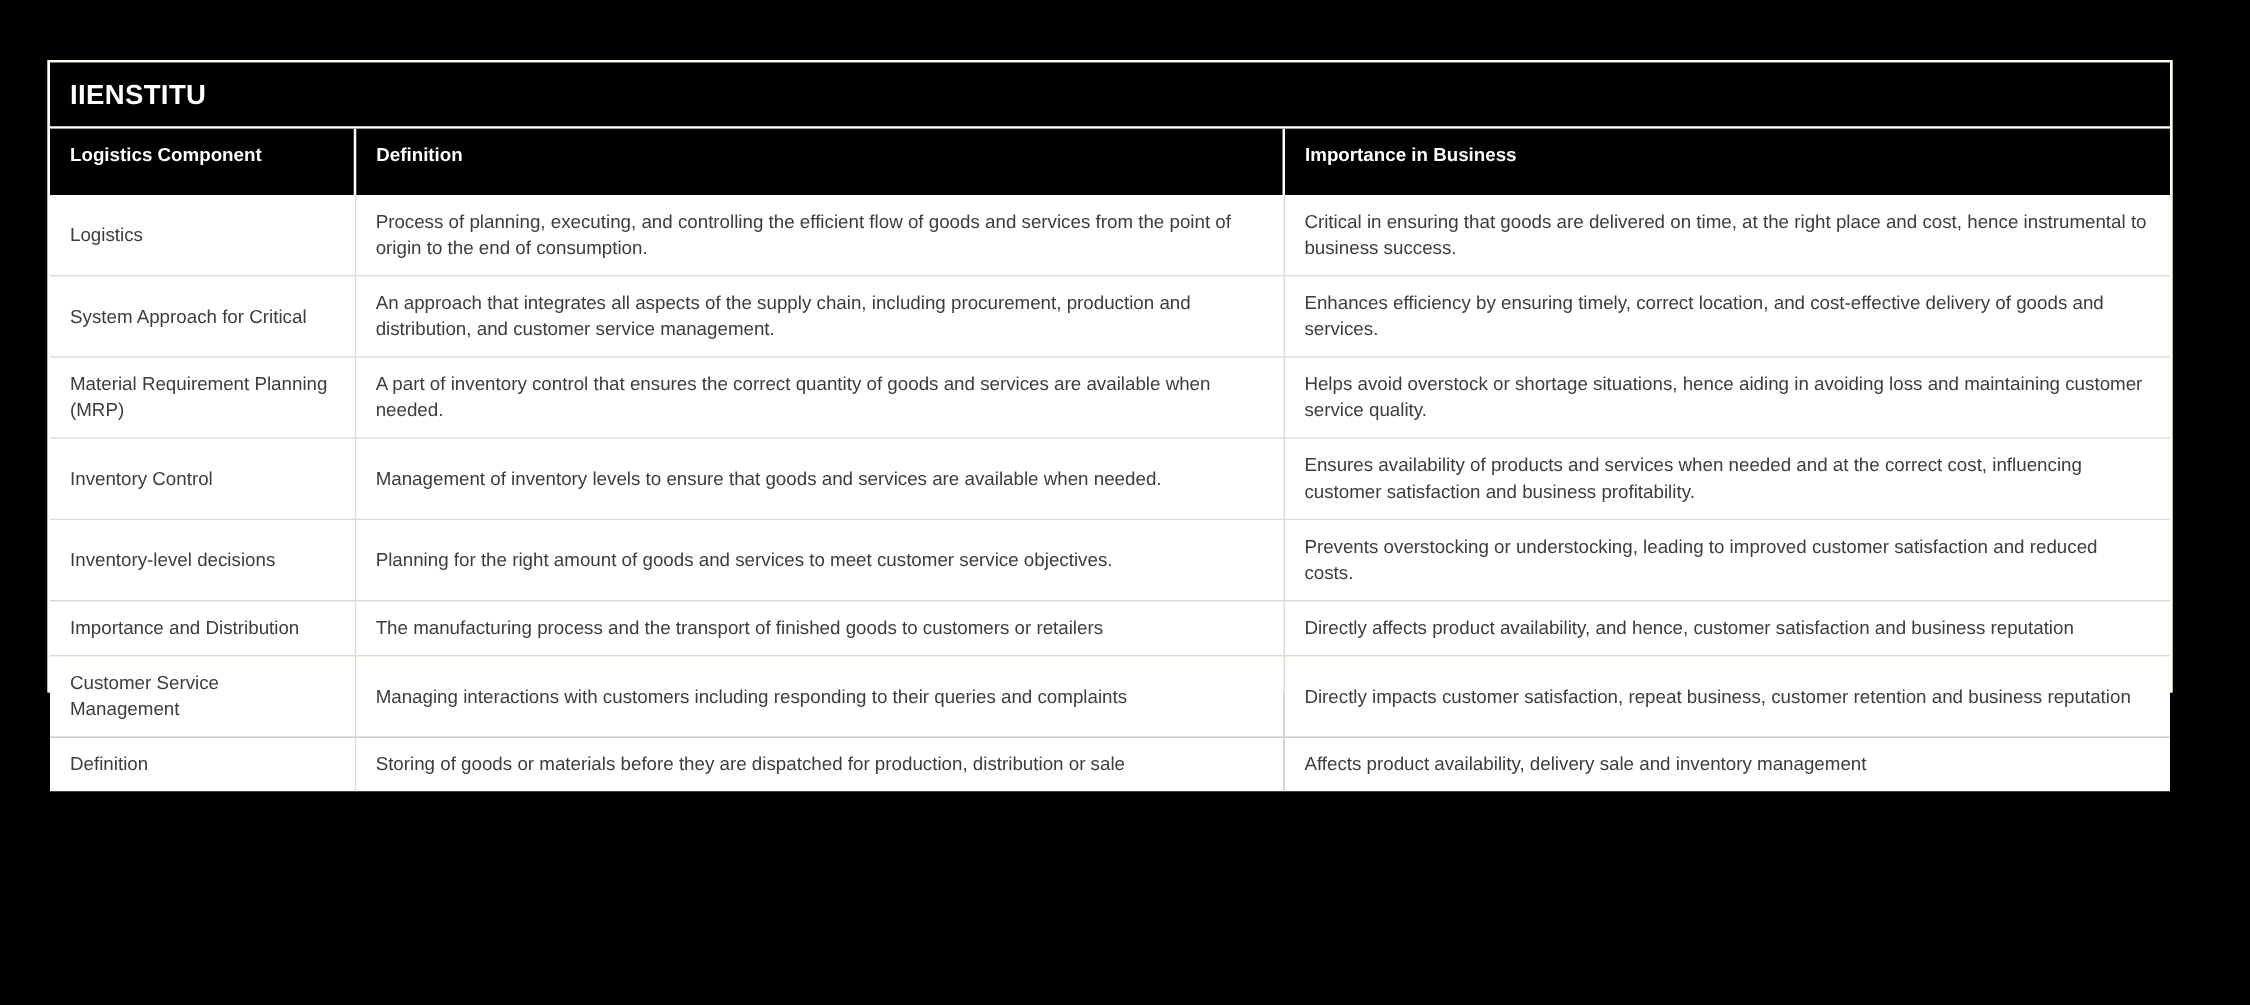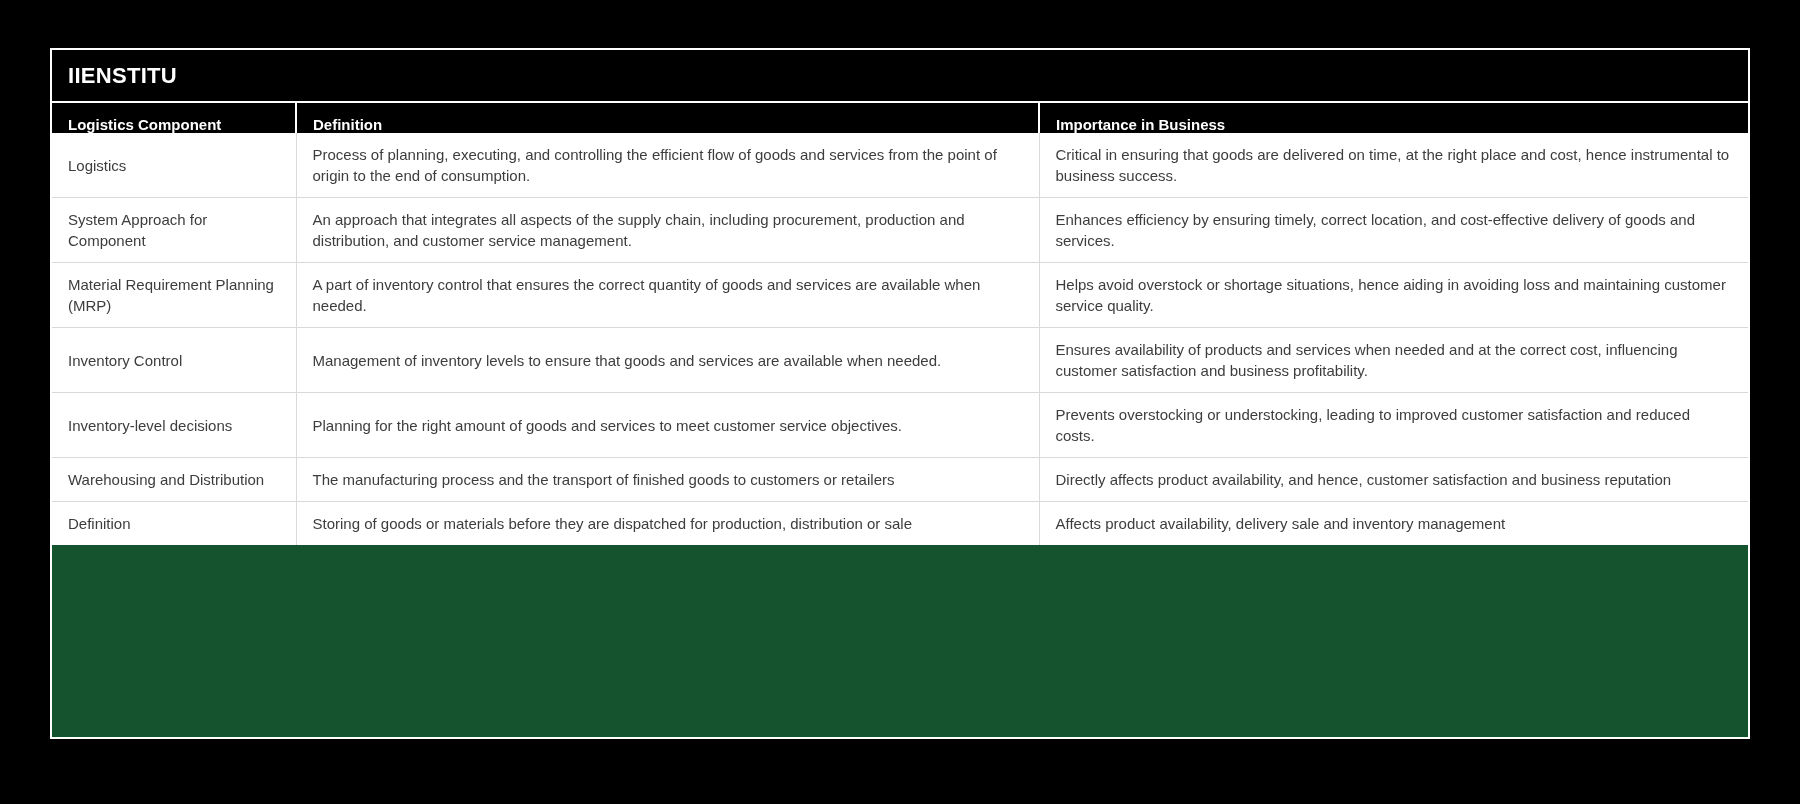--- a/index.html
+++ b/index.html
@@ -5,26 +5,26 @@
   * { margin: 0; padding: 0; box-sizing: border-box; }
   html, body {
     width: 1800px;
     height: 804px;
     background: #000000;
     font-family: "Liberation Sans", "DejaVu Sans", sans-serif;
     overflow: hidden;
   }
   .card {
     position: absolute;
-    left: 50px;
+    left: 38px;
     top: 48px;
     width: 1700px;
-    height: 691px;
+    height: 506px;
     border: 2px solid #ffffff;
-    background: #14532d;
+    background: #bef264;
   }
   .card-title {
     height: 53px;
     display: flex;
     align-items: center;
     padding-left: 16px;
     color: #ffffff;
     font-size: 22px;
     font-weight: bold;
     letter-spacing: 0.3px;
@@ -38,21 +38,21 @@
   }
   .logistics-table col.c1 { width: 244px; }
   .logistics-table col.c2 { width: 743px; }
   .logistics-table col.c3 { width: 709px; }
   .logistics-table thead th {
     background: #000000;
     color: #ffffff;
     font-size: 15px;
     font-weight: bold;
     text-align: left;
-    padding: 13px 16px 0 16px;
+    padding: 13px 16px 23px 16px;
     border-right: 2px solid #ffffff;
     vertical-align: middle;
   }
   .logistics-table thead th:last-child { border-right: none; }
   .logistics-table tbody td {
     background: #ffffff;
     color: #3d3d3d;
     font-size: 15px;
     line-height: 21px;
     padding: 11px 18px 11px 16px;
@@ -83,43 +83,48 @@
         <th>Importance in Business</th>
       </tr>
     </thead>
     <tbody>
       <tr>
         <td>Logistics</td>
         <td>Process of planning, executing, and controlling the efficient flow of goods and services from the point of origin to the end of consumption.</td>
         <td>Critical in ensuring that goods are delivered on time, at the right place and cost, hence instrumental to business success.</td>
       </tr>
       <tr>
-        <td>System Approach for Component</td>
+        <td>System Approach for Critical</td>
         <td>An approach that integrates all aspects of the supply chain, including procurement, production and distribution, and customer service management.</td>
         <td>Enhances efficiency by ensuring timely, correct location, and cost-effective delivery of goods and services.</td>
       </tr>
       <tr>
         <td>Material Requirement Planning (MRP)</td>
         <td>A part of inventory control that ensures the correct quantity of goods and services are available when needed.</td>
         <td>Helps avoid overstock or shortage situations, hence aiding in avoiding loss and maintaining customer service quality.</td>
       </tr>
       <tr>
         <td>Inventory Control</td>
         <td>Management of inventory levels to ensure that goods and services are available when needed.</td>
         <td>Ensures availability of products and services when needed and at the correct cost, influencing customer satisfaction and business profitability.</td>
       </tr>
       <tr>
         <td>Inventory-level decisions</td>
         <td>Planning for the right amount of goods and services to meet customer service objectives.</td>
         <td>Prevents overstocking or understocking, leading to improved customer satisfaction and reduced costs.</td>
       </tr>
       <tr>
-        <td>Warehousing and Distribution</td>
+        <td>Importance and Distribution</td>
         <td>The manufacturing process and the transport of finished goods to customers or retailers</td>
         <td>Directly affects product availability, and hence, customer satisfaction and business reputation</td>
+      </tr>
+      <tr>
+        <td>Customer Service Management</td>
+        <td>Managing interactions with customers including responding to their queries and complaints</td>
+        <td>Directly impacts customer satisfaction, repeat business, customer retention and business reputation</td>
       </tr>
       <tr>
         <td>Definition</td>
         <td>Storing of goods or materials before they are dispatched for production, distribution or sale</td>
         <td>Affects product availability, delivery sale and inventory management</td>
       </tr>
     </tbody>
   </table>
 </div>
 

